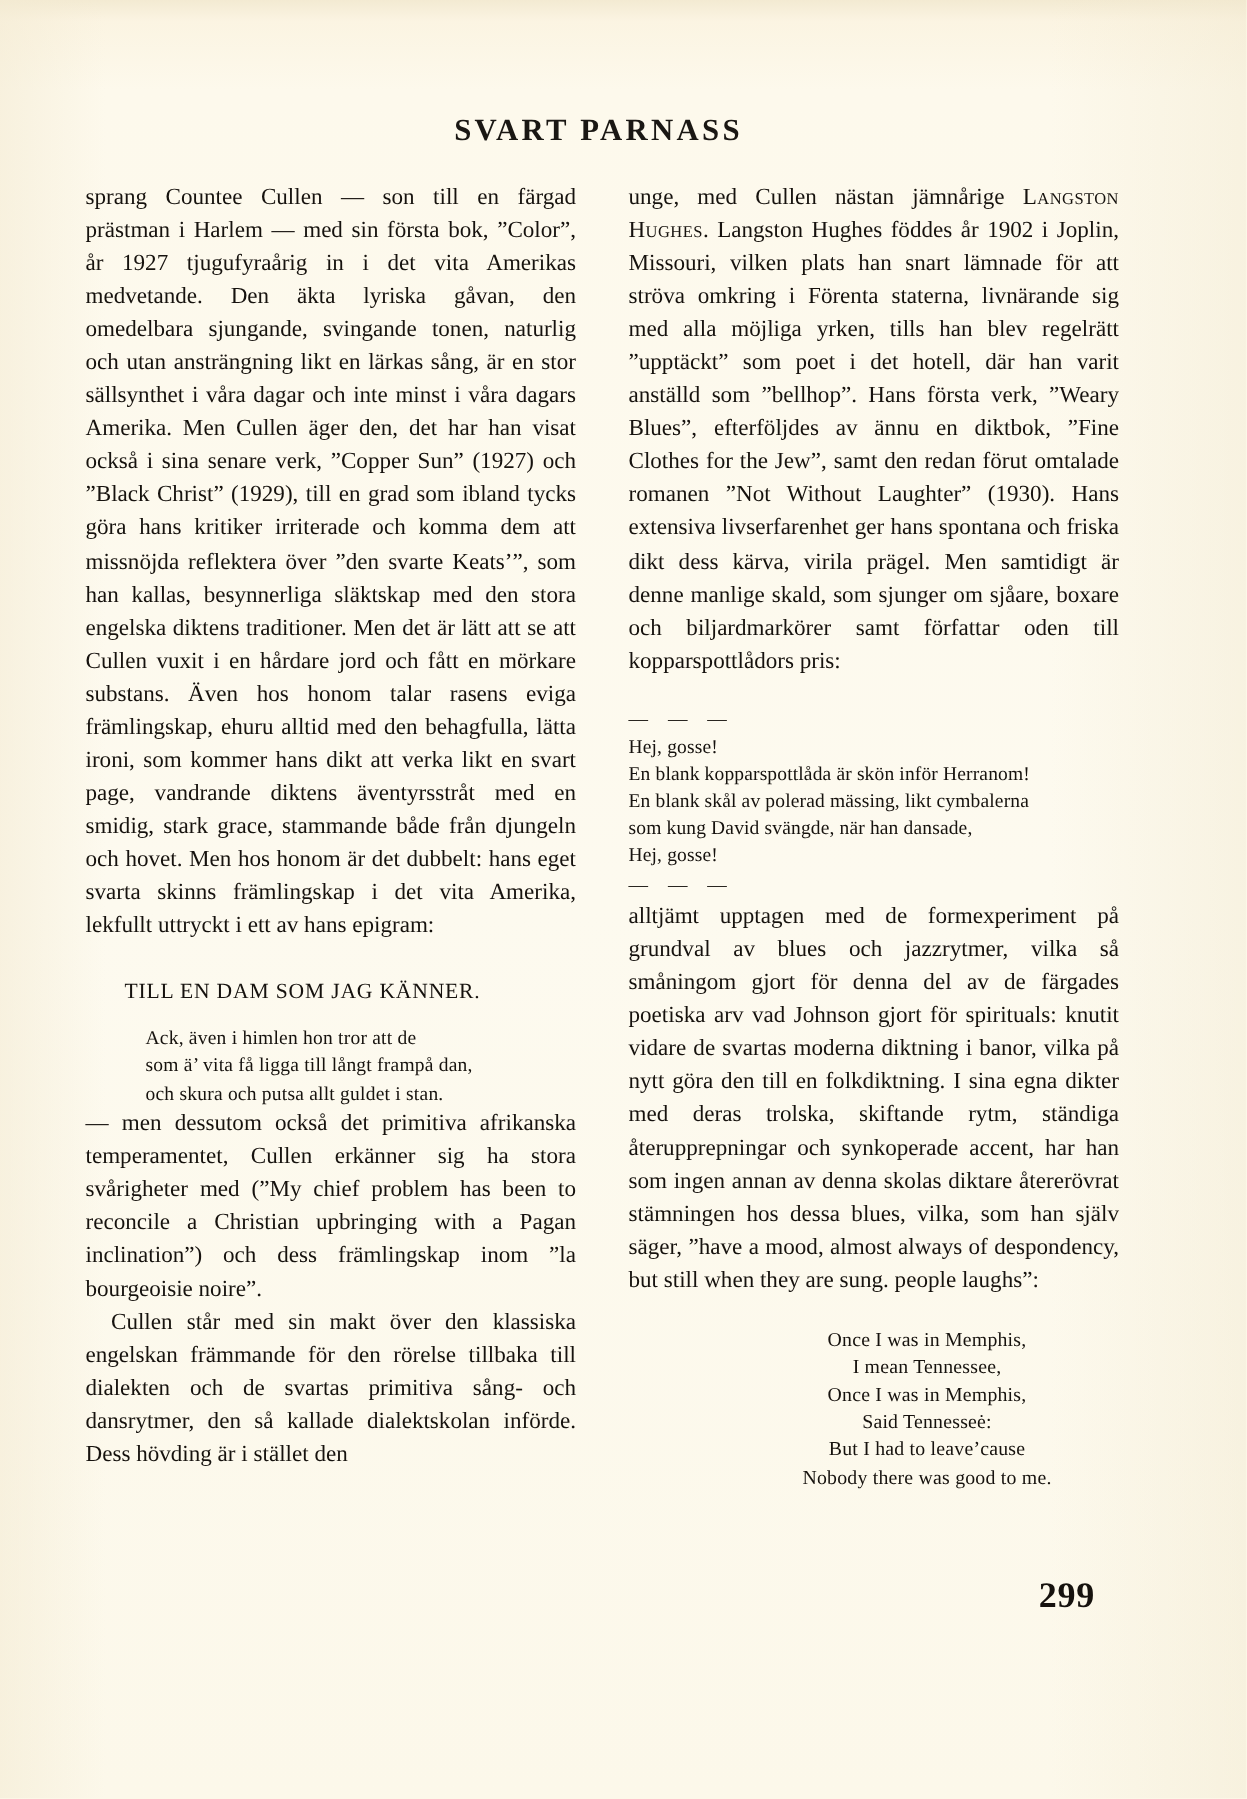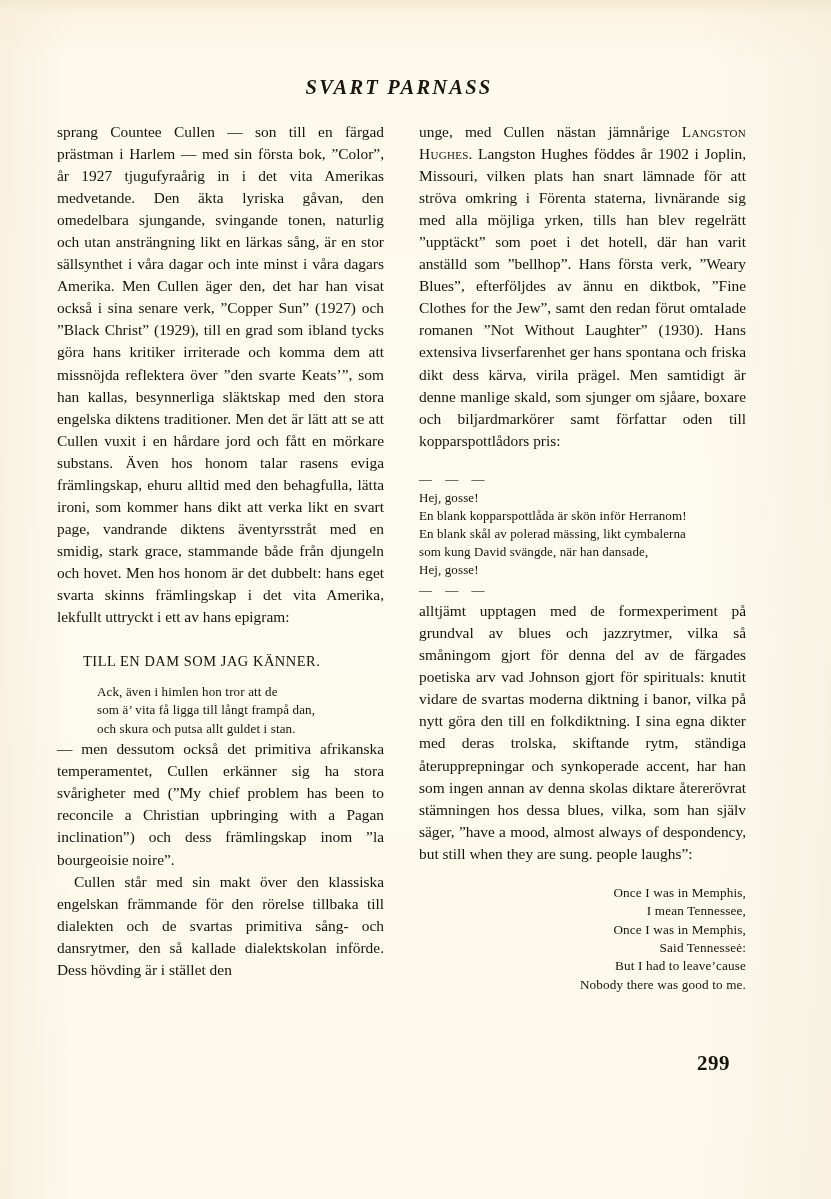--- a/index.html
+++ b/index.html
@@ -49,21 +49,20 @@
     z-index: 2;
   }
 
   
   .running-head {
     position: absolute;
     left: 0;
     top: 76px;
     width: 798px;
     text-align: center;
-    font-style: italic;
     font-weight: 700;
     font-size: 20.5px;
     letter-spacing: 2.2px;
     color: #1a1713;
   }
 
   
   .col {
     position: absolute;
     top: 121px;
@@ -134,35 +133,35 @@
   .quote-block .vline { white-space: pre-wrap; }
 
   .after-quote { margin-top: 19px; }
 
   
   .blues {
     margin: 19px 0 0 0;
     padding-left: 71px;
     font-size: 13.2px;
     line-height: 18.4px;
-    text-align: right;
+    text-align: center;
     letter-spacing: 0.15px;
     color: #16120e;
   }
   .blues div { white-space: pre-wrap; }
 
   
   .folio {
     position: absolute;
     left: 640px;
     top: 1051px;
     width: 90px;
     text-align: right;
     font-weight: 700;
-    font-size: 21px;
+    font-size: 24px;
     letter-spacing: 0.5px;
     color: #16120e;
   }
 </style>
 </head>
 <body>
 
 <div class="page">
   <div class="content">
 

